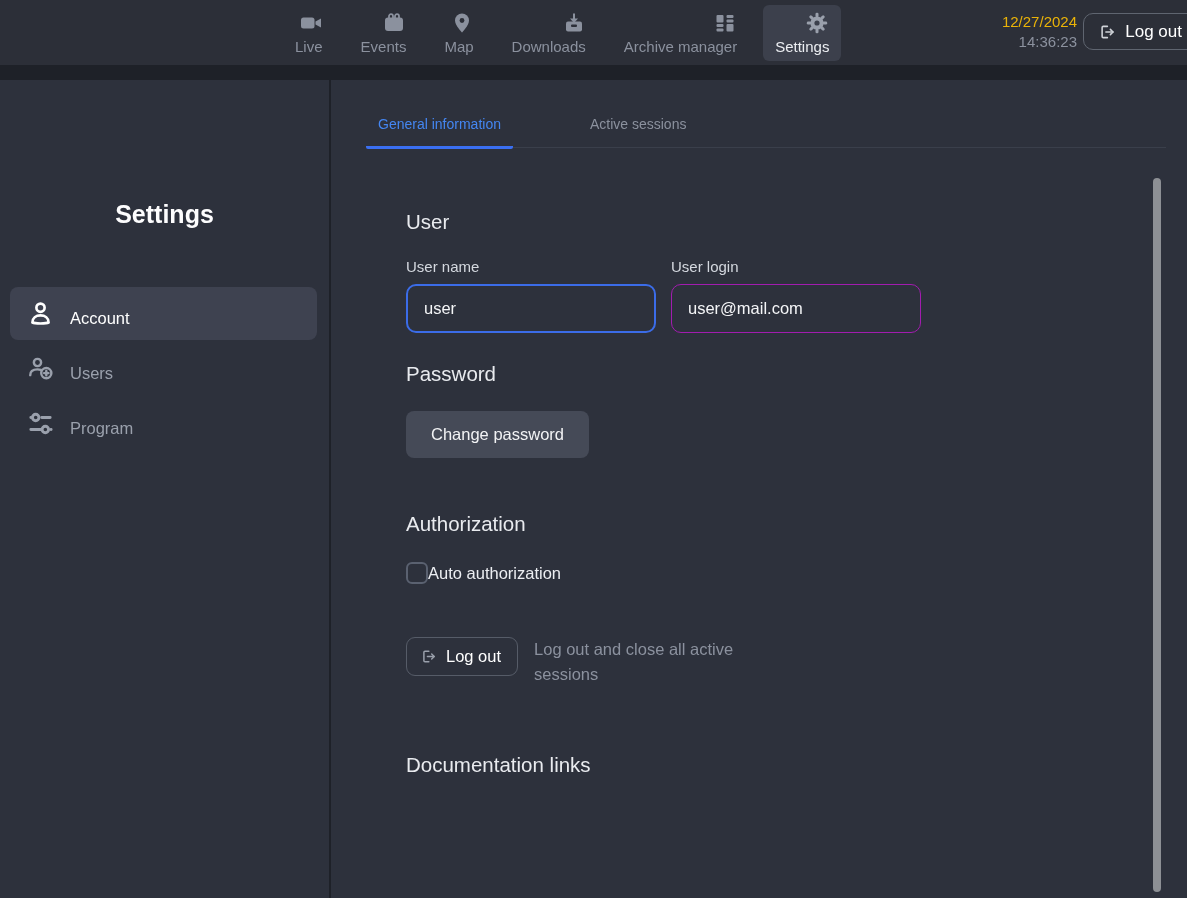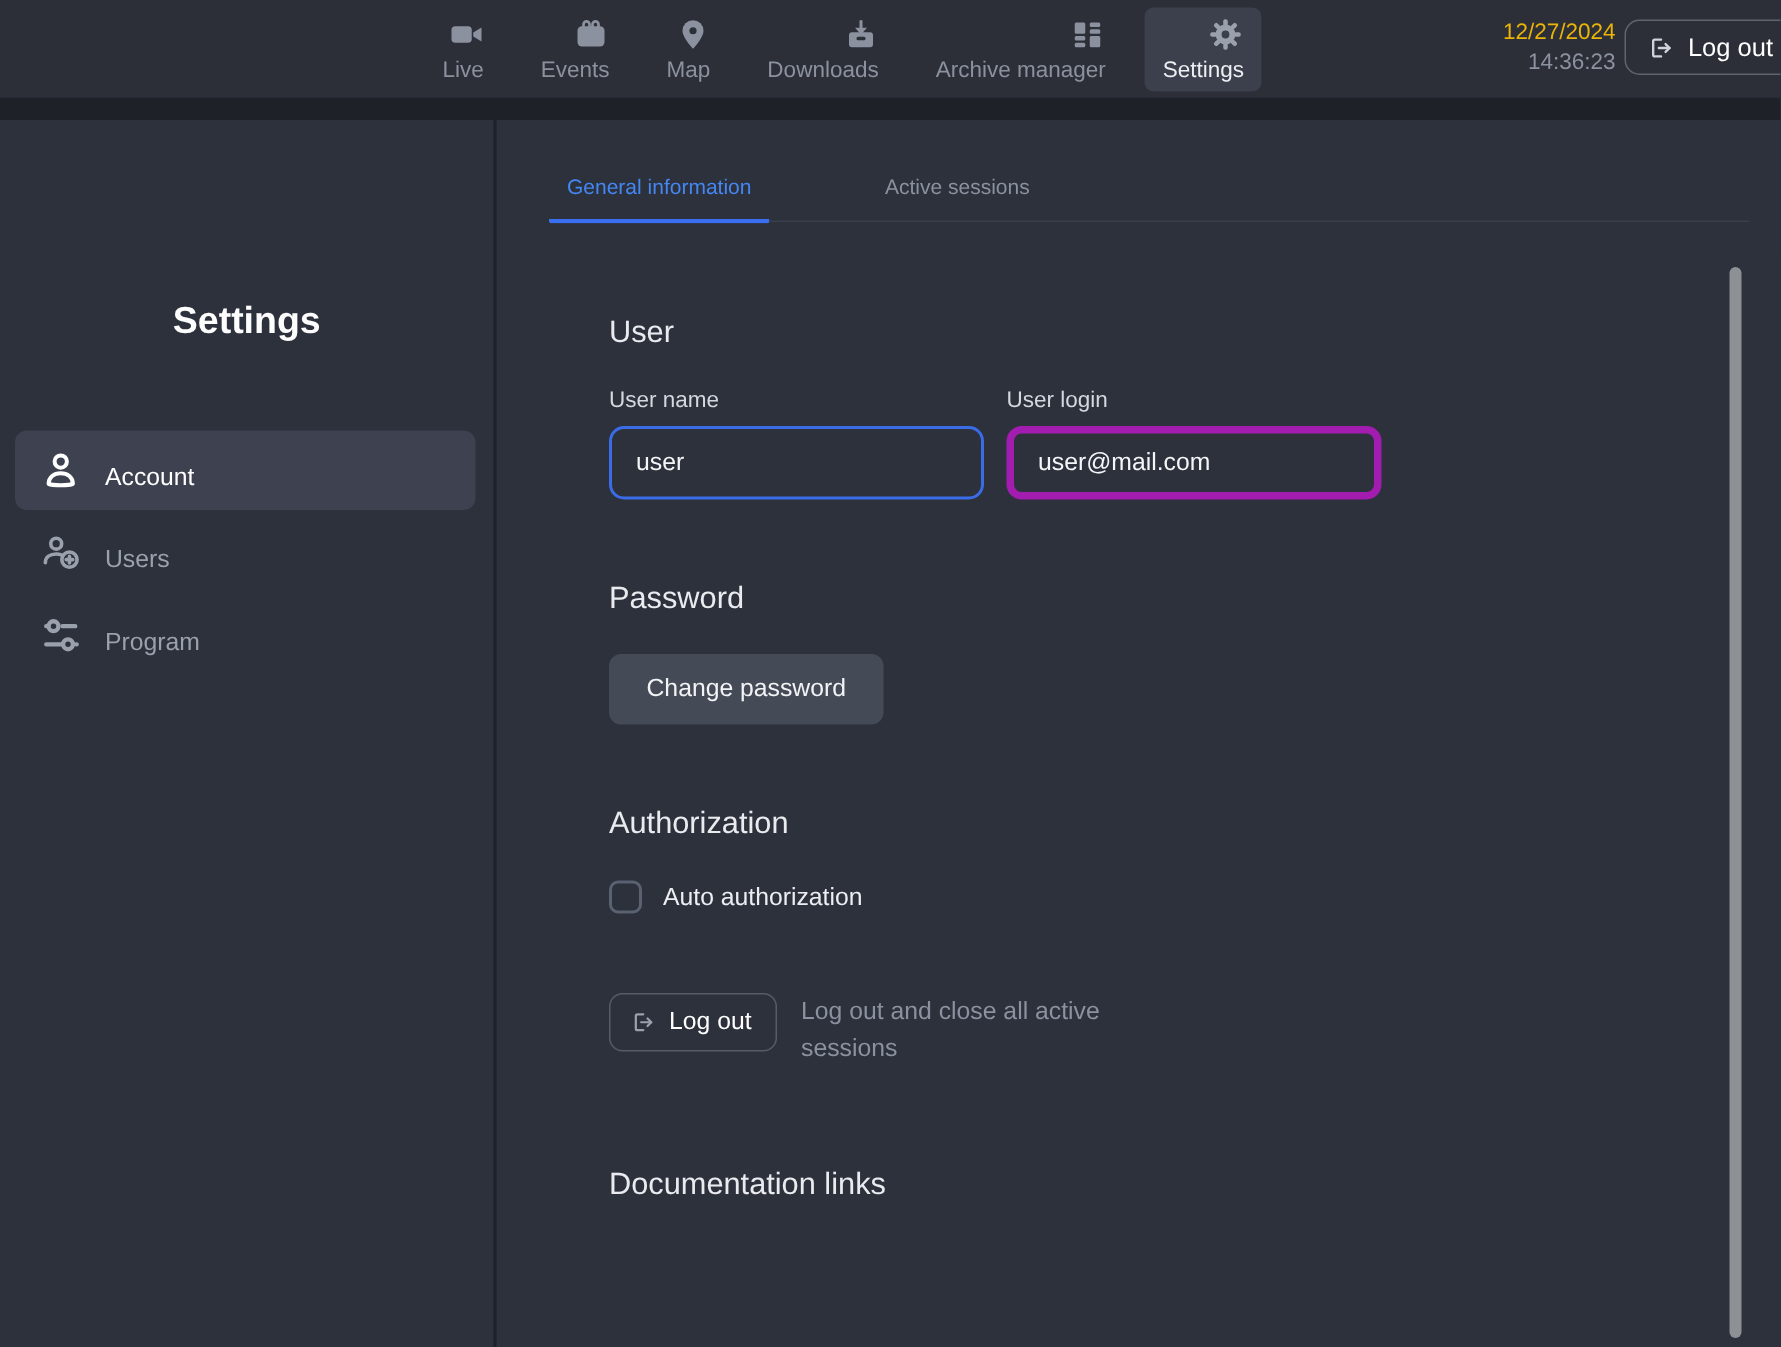--- a/index.html
+++ b/index.html
@@ -84,34 +84,34 @@
   .tab.active { color:#4486f2; border-bottom-color:#3a6ff2; }
 
   .content { padding:0 0 0 75px; }
   .section-heading { font-size:20.5px; color:#e9ebef; }
   .h-user { margin-top:62px; }
   .field-row { display:flex; gap:15px; margin-top:24px; }
   .field { width:250px; }
   .field-label { font-size:15px; color:#d4d8df; margin-bottom:9px; }
   .text-input {
     width:100%; height:49px; border-radius:10px; background:transparent;
-    border:5px solid #a21caf; color:#f4f5f7; font-size:16.5px; padding:0 16px;
+    border:1px solid #a21caf; color:#f4f5f7; font-size:16.5px; padding:0 16px;
     font-family:"Liberation Sans","DejaVu Sans",sans-serif; outline:none;
   }
   .text-input.focused { border:2px solid #3b6ce8; }
 
-  .h-password { margin-top:54px; }
+  .h-password { margin-top:29px; }
   .btn-change {
     margin-top:25px; height:47px; padding:0 25px; border:none; cursor:pointer;
     background:#454a57; color:#f2f3f5; font-size:16.5px; border-radius:8px;
     font-family:"Liberation Sans","DejaVu Sans",sans-serif;
   }
 
   .h-auth { margin-top:54px; }
-  .check-row { display:flex; align-items:center; gap:14px; margin-top:26px; }
+  .check-row { display:flex; align-items:center; margin-top:26px; }
   .checkbox {
     width:22px; height:22px; border:2px solid #5a6170; border-radius:6px;
     background:transparent; cursor:pointer;
   }
   .check-label { font-size:16.5px; color:#eceef2; }
 
   .banner {
     margin-top:20px; width:658px; background:#2b3a61; border-radius:10px;
     padding:13px 20px 13px 46px; position:relative;
     font-size:16.5px; line-height:23px; color:#f2f4f8;

